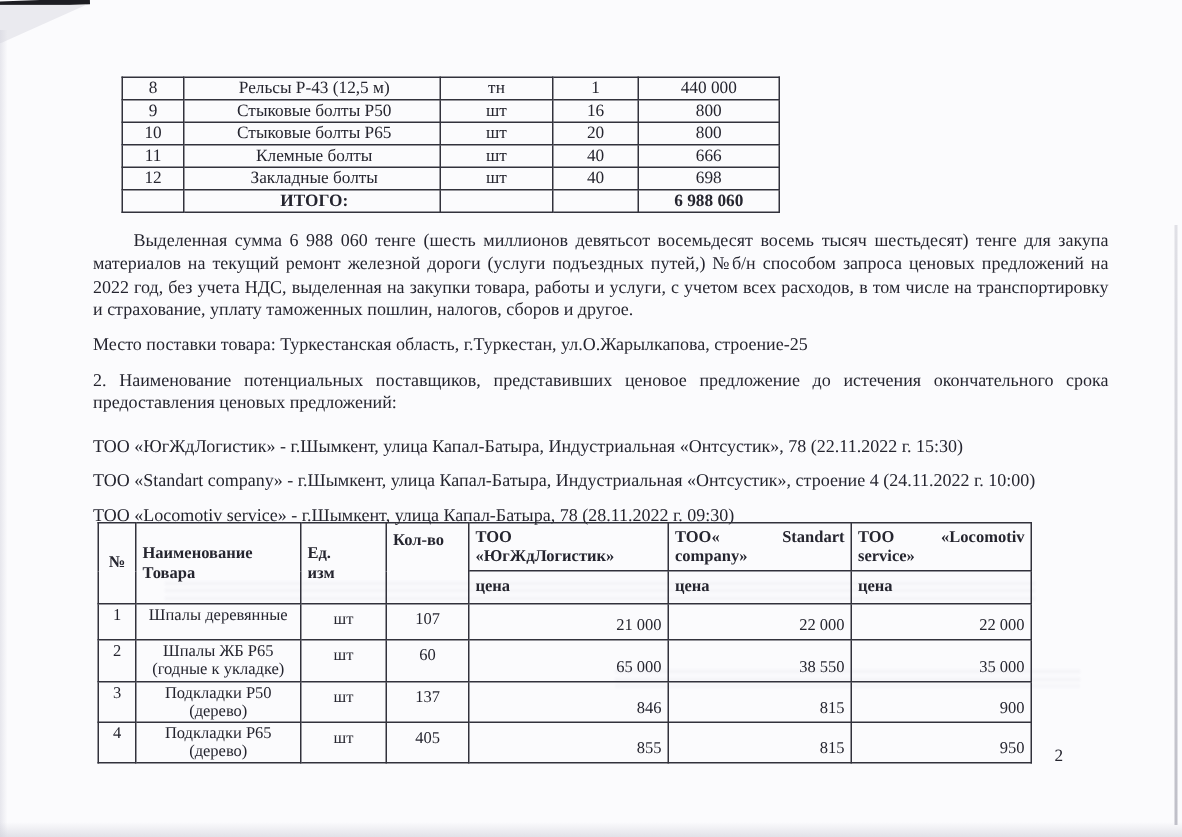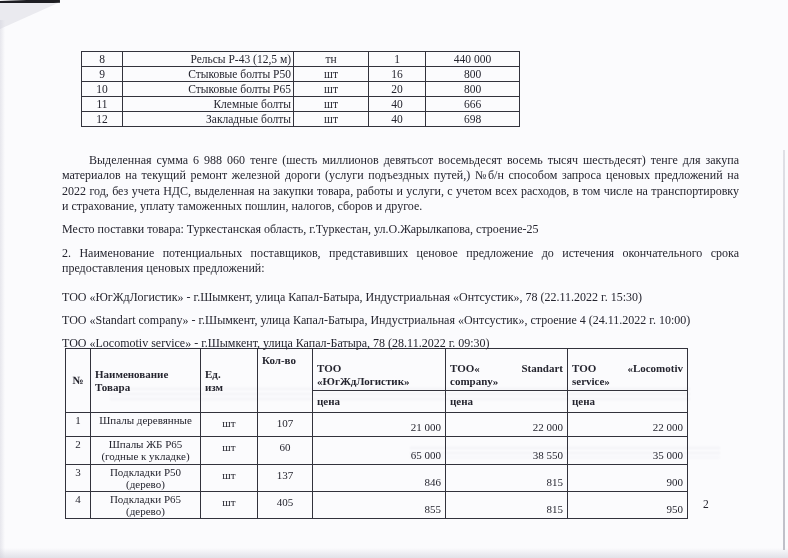--- a/index.html
+++ b/index.html
@@ -18,37 +18,37 @@
   .bleed{position:absolute;opacity:.45;filter:blur(1.2px);background:repeating-linear-gradient(180deg,transparent 0 3px,rgba(110,110,145,.14) 3px 5px);}
   .bleed1{left:110px;top:385px;width:580px;height:15px;}
   .bleed2{left:410px;top:444px;width:310px;height:14px;}
 
   
   table{border-collapse:collapse;table-layout:fixed;}
   td,th{border:1px solid #32323c;overflow:hidden;}
   .summary-table{position:absolute;left:81px;top:51px;width:438px;font-size:11.5px;}
   .summary-table tr{height:15px;}
   .summary-table td{padding:0 2px;text-align:center;vertical-align:middle;line-height:13px;}
-  .summary-table td.c-name{text-align:right;padding-left:5px;}
+  .summary-table td.c-name{text-align:center;padding-left:5px;}
   .b{font-weight:bold;}
 
   
   .doc-text{position:absolute;left:62px;width:677px;font-size:12px;line-height:15.3px;}
   .p-allocated{top:153px;text-align:justify;text-indent:27px;}
   .p-delivery{top:222px;}
   .p-section2{top:246px;text-align:justify;}
   .suppliers{top:290px;}
   .supplier-line{margin-bottom:7.5px;white-space:nowrap;}
 
   
   .quote-table{position:absolute;left:65px;top:348px;width:622px;font-size:11px;}
   .quote-table th{font-weight:bold;text-align:left;padding:2px 4px;vertical-align:middle;line-height:13px;}
   .quote-table th.h-no{text-align:center;}
   .quote-table th.h-qty{vertical-align:top;padding-top:5px;}
-  .quote-table th.h-sup{vertical-align:top;padding-top:13px;}
+  .quote-table th.h-sup{vertical-align:top;padding-top:3px;}
   .quote-table .l1{display:flex;justify-content:space-between;}
   .quote-table tr.hdr1{height:32px;}
   .quote-table tr.hdr2{height:22px;}
   .quote-table tr.r0{height:24px;}
   .quote-table tr.r1{height:28px;}
   .quote-table tr.r2{height:24px;}
   .quote-table tr.r3{height:24px;}
   .quote-table td{padding:1px 4px;vertical-align:top;line-height:12px;text-align:center;}
   .quote-table td.c-no{text-align:center;}
   .quote-table td.c-unit{text-align:center;padding-top:4px;}
@@ -104,20 +104,27 @@
         <td>шт</td>
         <td>40</td>
         <td>666</td>
       </tr>
       <tr>
         <td>12</td>
         <td class="c-name">Закладные болты</td>
         <td>шт</td>
         <td>40</td>
         <td>698</td>
+      </tr>
+      <tr class="b">
+        <td></td>
+        <td class="c-name b">ИТОГО:</td>
+        <td></td>
+        <td></td>
+        <td class="b">6 988 060</td>
       </tr>
     </tbody>
 </table>
 
 <div class="doc-text p-allocated">Выделенная сумма 6 988 060 тенге (шесть миллионов девятьсот восемьдесят восемь тысяч шестьдесят) тенге для закупа материалов на текущий ремонт железной дороги (услуги подъездных путей,) №б/н способом запроса ценовых предложений на 2022 год, без учета НДС, выделенная на закупки товара, работы и услуги, с учетом всех расходов, в том числе на транспортировку и страхование, уплату таможенных пошлин, налогов, сборов и другое.</div>
 <div class="doc-text p-delivery">Место поставки товара: Туркестанская область, г.Туркестан, ул.О.Жарылкапова, строение-25</div>
 <div class="doc-text p-section2">2. Наименование потенциальных поставщиков, представивших ценовое предложение до истечения окончательного срока предоставления ценовых предложений:</div>
 <div class="doc-text suppliers">
   <div class="supplier-line">ТОО «ЮгЖдЛогистик» - г.Шымкент, улица Капал-Батыра, Индустриальная «Онтсустик», 78  (22.11.2022 г. 15:30)</div>
   <div class="supplier-line">ТОО «Standart company» - г.Шымкент, улица Капал-Батыра, Индустриальная «Онтсустик», строение 4  (24.11.2022 г. 10:00)</div>

